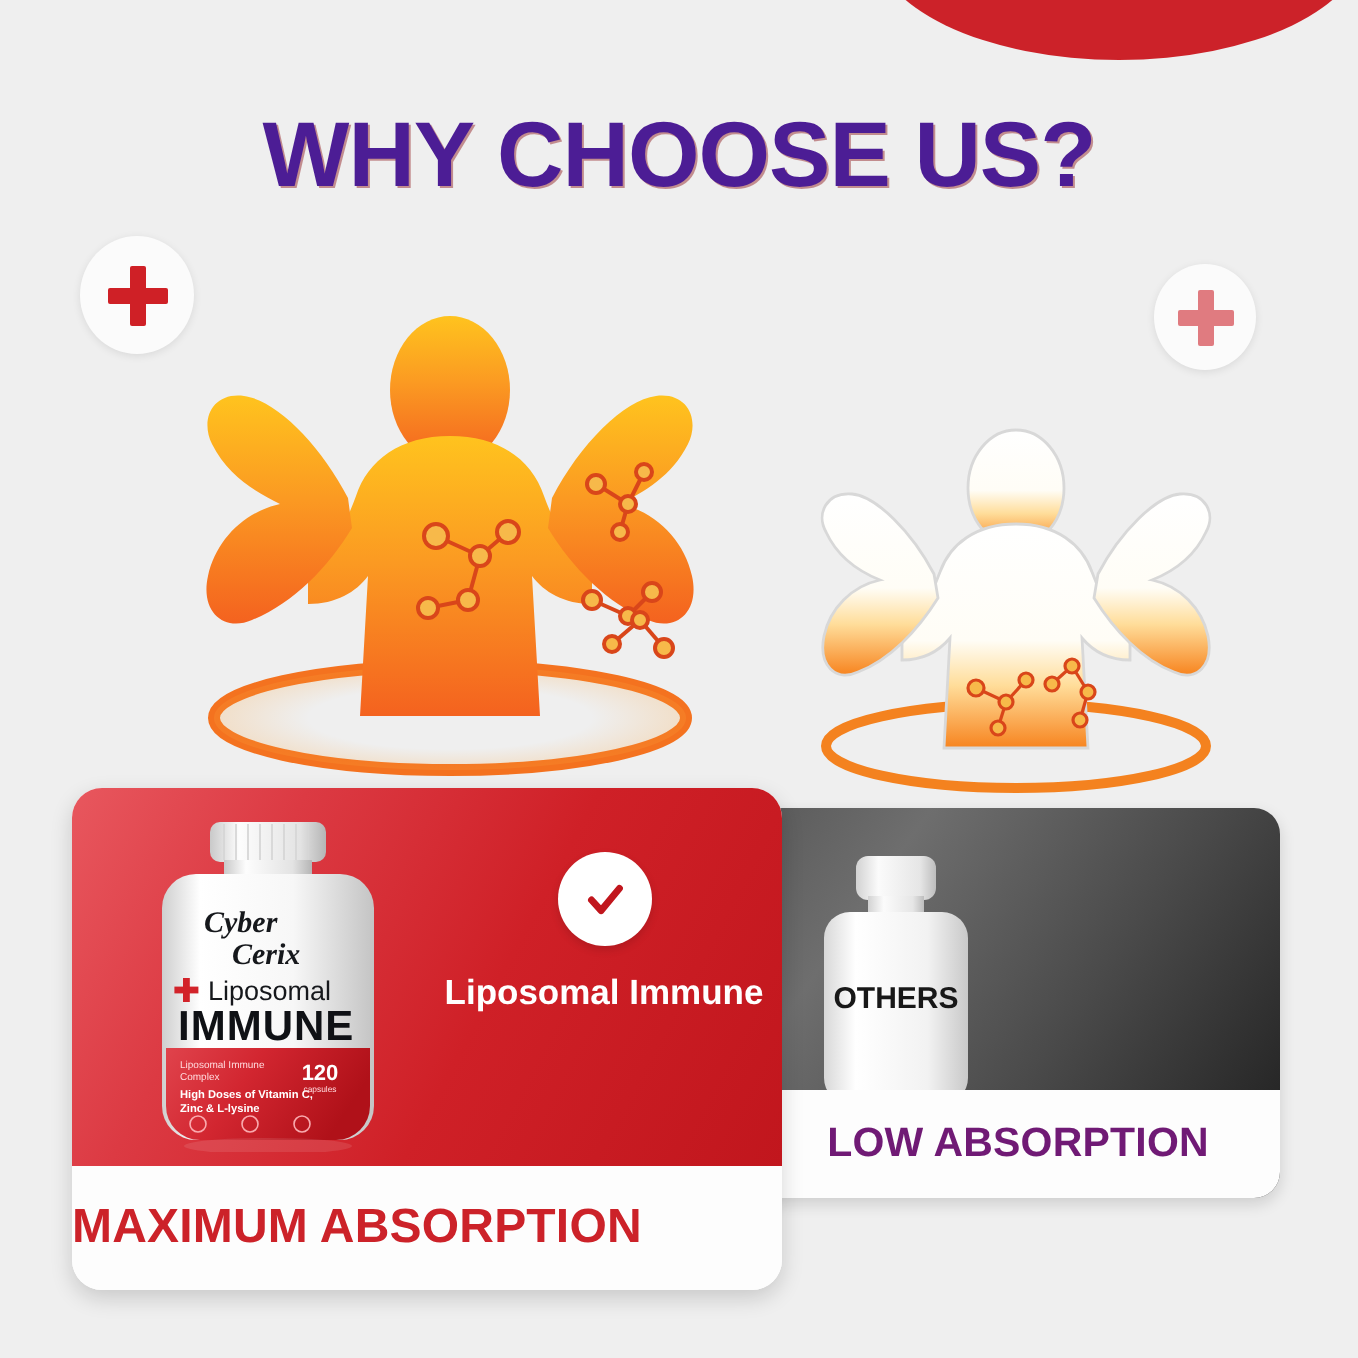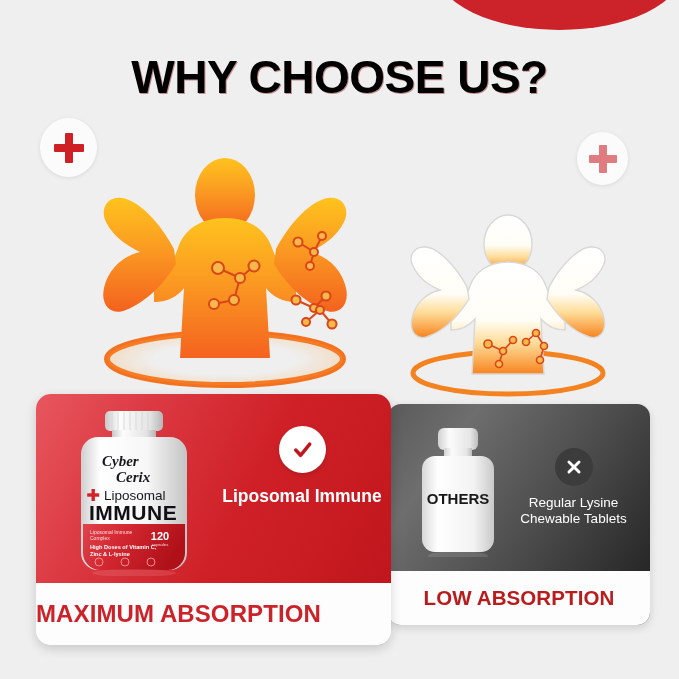--- a/index.html
+++ b/index.html
@@ -22,21 +22,21 @@
   }
 
   
   .title{
     position:absolute;
     left:0;top:50px;width:679px;
     text-align:center;
     font-size:46px;
     font-weight:bold;
     letter-spacing:-0.5px;
-    color:#000000;
+    color:#4c1d95;
     text-shadow:1px 1px 0 rgba(140,20,25,.45);
     font-family:"Liberation Sans", sans-serif;
   }
 
   
   .plus-badge{
     position:absolute;
     border-radius:50%;
     background:#fbfbfb;
     box-shadow:0 1px 4px rgba(0,0,0,.09);
@@ -67,36 +67,36 @@
     width:60px;height:60px;border-radius:50%;
     background:radial-gradient(circle at 38% 28%, #ffc06a 0%, #fba03a 38%, #f6822a 72%, #ef6f20 100%);
     box-shadow:0 3px 9px rgba(240,130,40,.38);
     display:flex;align-items:center;justify-content:center;
     color:#fff;font-size:25px;font-weight:bold;letter-spacing:0.5px;
     text-shadow:0 1px 1px rgba(190,90,15,.45);
   }
 
   
   .card-gray{
-    position:absolute;left:388px;top:404px;width:262px;height:221px;
+    position:absolute;left:378px;top:404px;width:262px;height:195px;
     border-radius:13px;
     background:linear-gradient(125deg,#5a5a5a 0%,#6e6e6e 22%,#4a4a4a 58%,#1d1d1d 100%);
     box-shadow:0 3px 8px rgba(0,0,0,.14);
     overflow:hidden;
   }
   .card-gray .panel-body{
     position:absolute;left:0;top:0;width:262px;height:167px;
   }
   .card-gray .panel-foot{
     position:absolute;left:0;bottom:0;width:262px;height:54px;
     background:#fdfdfd;
     display:flex;align-items:center;justify-content:center;
   }
   .card-gray .foot-text{
-    font-size:20.5px;font-weight:bold;color:#b91c1c;letter-spacing:0.1px;
+    font-size:20.5px;font-weight:bold;color:#701a75;letter-spacing:0.1px;
   }
 
   .card-red{
     position:absolute;left:36px;top:394px;width:355px;height:251px;
     border-radius:15px;
     background:#ffffff;
     box-shadow:0 4px 11px rgba(0,0,0,.16);
     overflow:hidden;
   }
   .card-red .panel-body{
@@ -334,31 +334,20 @@
             </linearGradient>
           </defs>
           <rect x="22" y="2" width="40" height="22" rx="6" fill="url(#gCapW)"></rect>
           <rect x="28" y="22" width="28" height="10" fill="url(#gCapW)"></rect>
           <rect x="6" y="30" width="72" height="96" rx="13" fill="url(#gBotW)"></rect>
           <text x="42" y="78" text-anchor="middle" font-family="Liberation Sans, sans-serif" font-size="15" font-weight="bold" fill="#181818">OTHERS</text>
           <ellipse cx="42" cy="130" rx="30" ry="5" fill="rgba(255,255,255,.12)"></ellipse>
         </svg>
       </div>
 
-      <div class="claim-gray">
-        <span class="mark-circle">
-          <svg viewBox="0 0 24 24" width="22" height="22">
-            <path d="M6.5 6.5 L17.5 17.5 M17.5 6.5 L6.5 17.5" stroke="#ffffff" stroke-width="3.2" stroke-linecap="round"></path>
-          </svg>
-        </span>
-        <span class="claim-text">
-          <span>Regular Lysine</span><br>
-          <span>Chewable Tablets</span>
-        </span>
-      </div>
     </div>
 
     <div class="panel-foot">
       <span class="foot-text">LOW ABSORPTION</span>
     </div>
   </div>
 
   <div class="card-red">
     <div class="panel-body">
 

